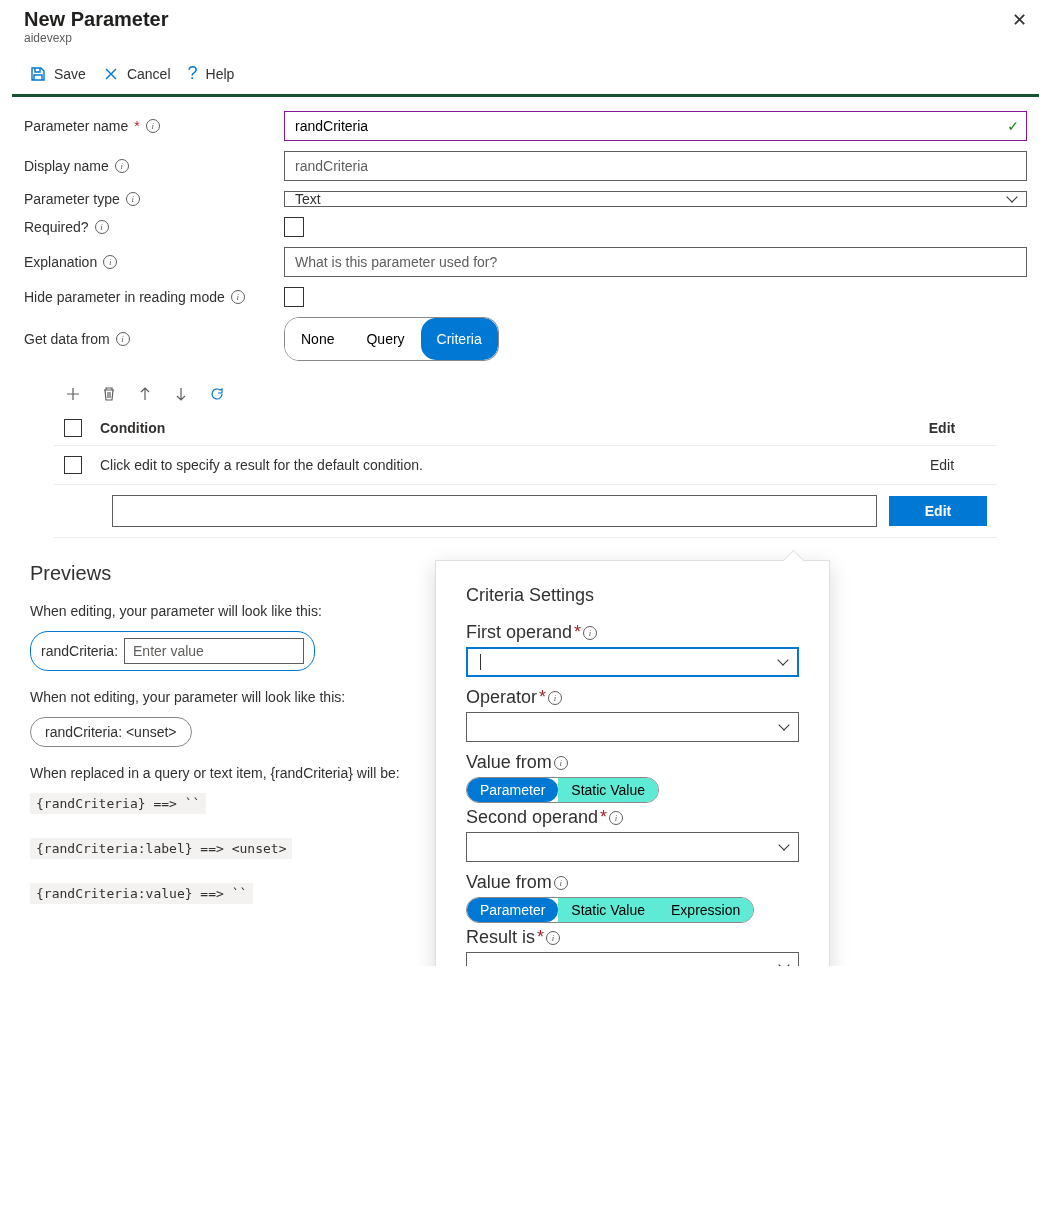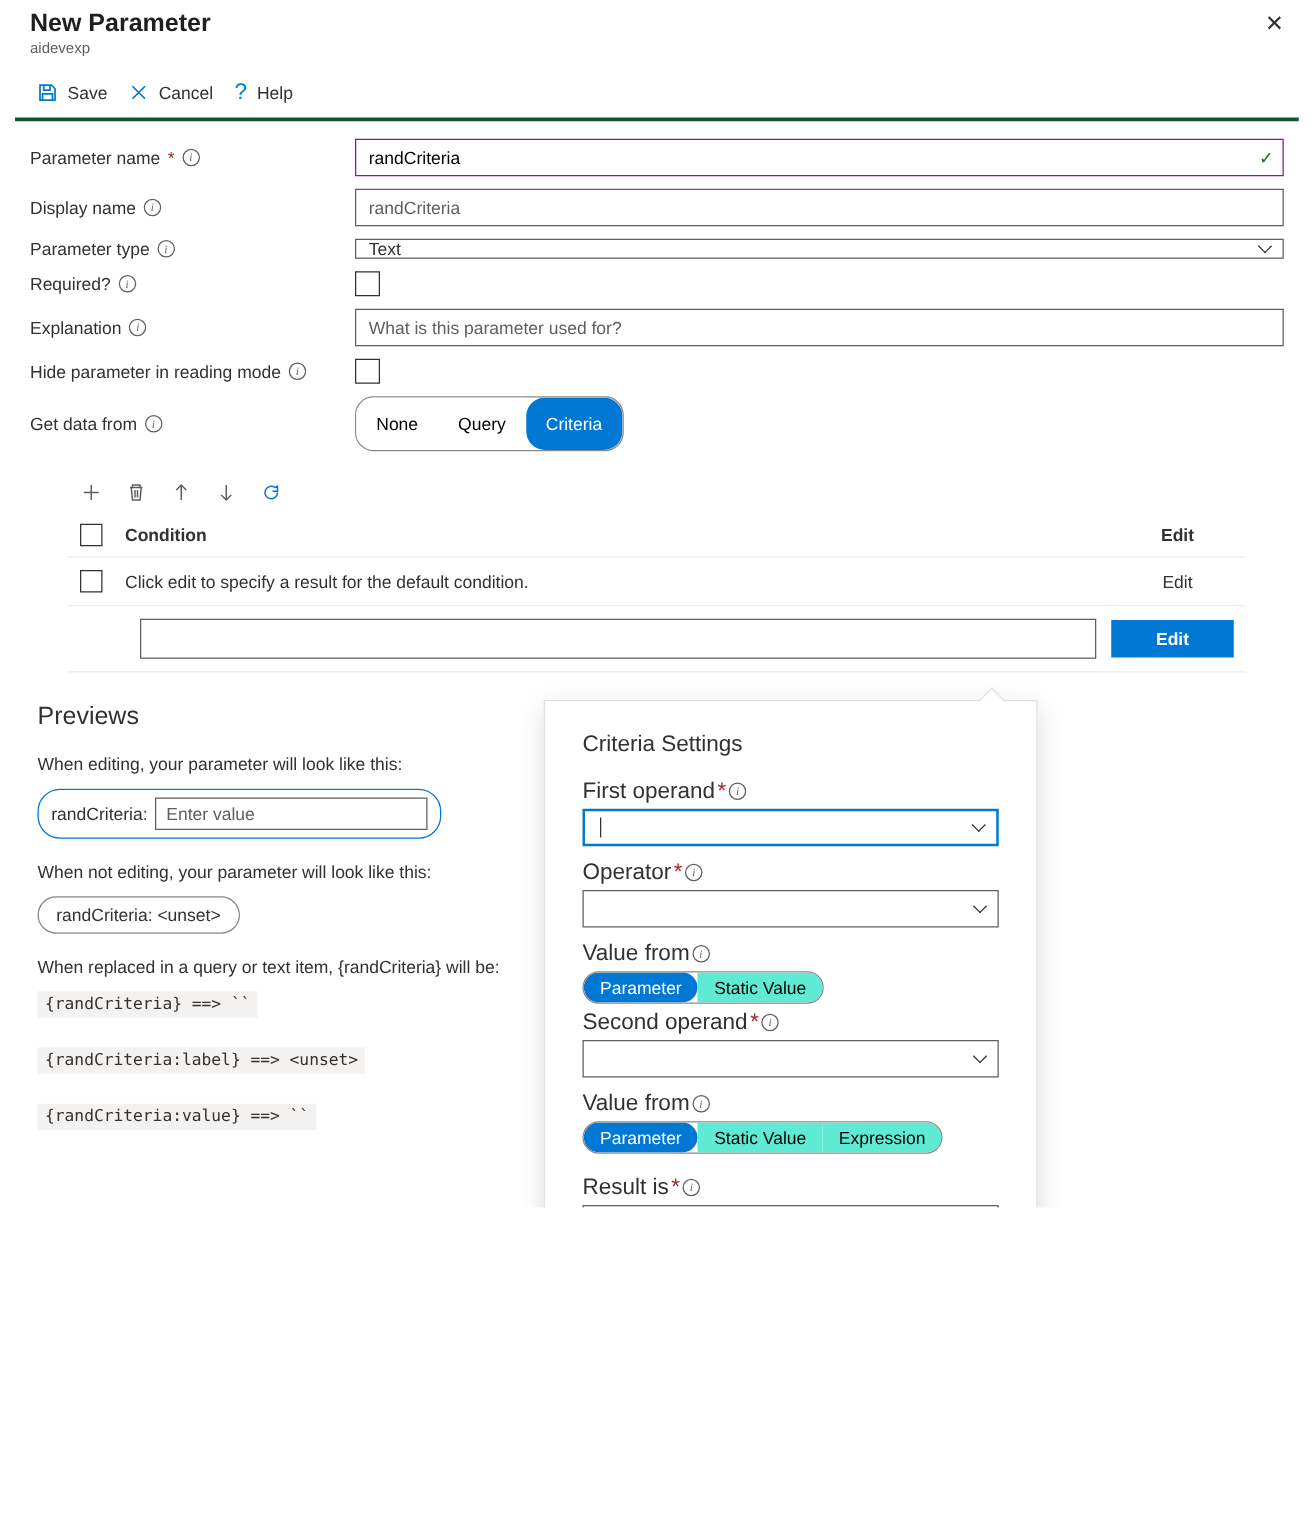--- a/index.html
+++ b/index.html
@@ -1,18 +1,18 @@
 <!DOCTYPE html>
 <html><head>
 <meta charset="utf-8">
 <style>
 *{box-sizing:border-box;margin:0;padding:0;font-family:"Segoe UI",-apple-system,sans-serif}
 body{background:#fff;color:#323130;font-size:14px;width:1051px;position:relative}
 .panel{padding:0 12px}
-.header-row{display:flex;align-items:flex-start;justify-content:space-between;padding:8px 12px 0}
+.header-row{display:flex;align-items:flex-end;justify-content:space-between;padding:8px 12px 0}
 .title{font-size:20px;font-weight:600;color:#201f1e}
 .subtext{font-size:12px;color:#605e5c;padding:0 12px 8px}
 .toolbar{display:flex;gap:5px;padding:6px 12px;border-bottom:3px solid #14532d}
 .tbtn{display:flex;align-items:center;gap:8px;padding:4px 6px;background:none;border:none;cursor:pointer;font-size:14px;color:#323130}
 .tbtn svg{width:16px;height:16px}
 .form{padding:14px 12px}
 .row{display:flex;align-items:center;margin-bottom:10px}
 .lbl-cell{width:260px;display:flex;align-items:center;gap:6px;font-size:14px}
 .ctrl-cell{flex:1}
 .req{color:#a4262c}
@@ -39,21 +39,21 @@
 .tbl-row2{display:flex;align-items:center;padding:10px;gap:12px}
 .col-chk{width:36px}
 .col-cond{flex:1}
 .col-edit{width:90px;text-align:center}
 .tbl .txt-input{height:32px}
 .edit-btn{background:#0078d4;color:#fff;border:none;height:30px;width:98px;font-weight:600;font-size:14px;cursor:pointer;position:relative}
 .previews{padding:24px 6px}
 .previews h2{font-size:20px;font-weight:400;margin-bottom:18px}
 .previews p{font-size:14px;margin-bottom:12px}
 .pill{border:1px solid #0078d4;border-radius:18px;display:inline-flex;align-items:center;padding:6px 10px;gap:6px;margin-bottom:18px}
-.pill-inner-input{border:1px solid #605e5c;padding:4px 8px;font-size:14px;color:#605e5c;width:218px}
+.pill-inner-input{border:1px solid #605e5c;padding:4px 8px;font-size:14px;color:#605e5c;width:180px}
 .pill-gray{border:1px solid #8a8886;border-radius:18px;display:inline-flex;align-items:center;padding:6px 14px;margin-bottom:18px;color:#323130}
 .code{font-family:Consolas,monospace;background:#f3f2f1;padding:3px 6px;font-size:13px;display:inline-block;margin-bottom:24px}
 .popup{position:absolute;left:435px;top:560px;width:395px;background:#fff;box-shadow:0 6px 20px rgba(0,0,0,.15);border:1px solid #e1dfdd}
 .popup::before{content:"";position:absolute;top:-8px;right:28px;width:14px;height:14px;background:#fff;border-left:1px solid #e1dfdd;border-top:1px solid #e1dfdd;transform:rotate(45deg)}
 .popup-body{padding:24px 30px 10px}
 .popup-title{font-size:18px;font-weight:400;margin-bottom:16px}
 .p-field{margin-bottom:10px}
 .p-lbl{display:flex;align-items:center;gap:2px;font-size:18px;margin-bottom:4px}
 .p-dd{width:100%;height:30px;border:1px solid #605e5c;display:flex;align-items:center;justify-content:flex-end;padding:0 10px;cursor:pointer;background:#fff}
 .p-dd.focus{border:2px solid #0078d4}
@@ -291,21 +291,21 @@
     <div class="p-field">
       <div class="p-lbl">
           <span>Value from</span>
           <span class="info-icon"></span>
         </div>
       <div class="p-seg-group">
         <button class="p-seg active">Parameter</button>
         <button class="p-seg">Static Value</button>
         <button class="p-seg">Expression</button>
       </div>
-      <div class="p-lbl" style="margin-top:14px">
+      <div class="p-lbl" style="margin-top:2px">
           <span>Result is</span>
           <span class="req">*</span>
           <span class="info-icon"></span>
         </div>
       <div class="p-dd">
           <span class="chev"></span>
         </div>
     </div>
   </div>
   <div class="popup-foot">

